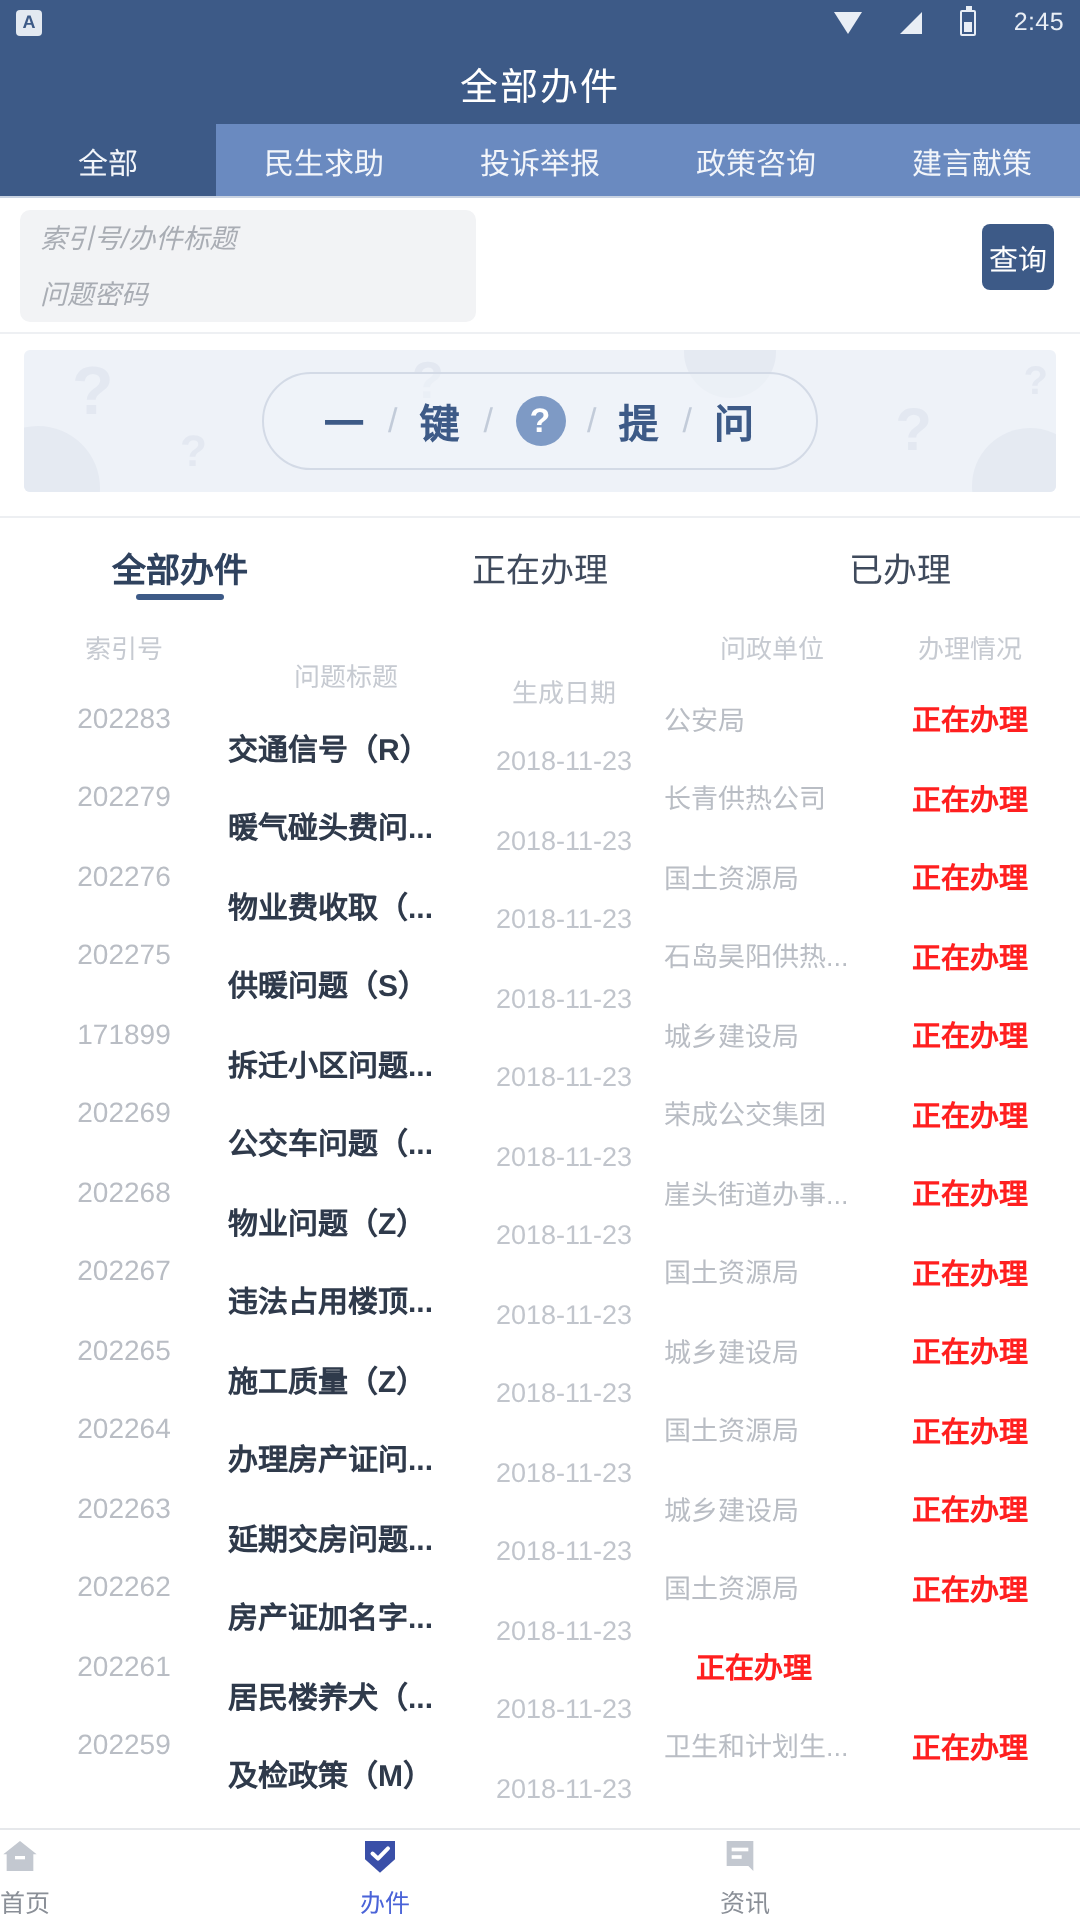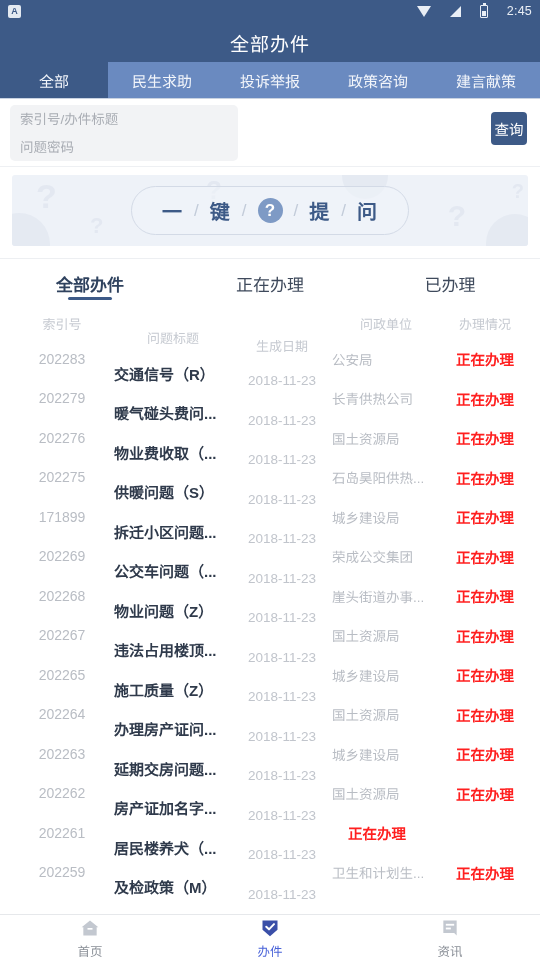--- a/index.html
+++ b/index.html
@@ -109,20 +109,21 @@
     font-size: 13.5px;
     color: #a9adb4;
   }
   .field.top { border-radius: 5px 5px 0 0; }
   .field.bot { border-radius: 0 0 5px 5px; }
   .field input {
     border: 0; outline: 0; background: transparent;
     width: 100%; font-size: 13.5px;
     color: #444a53;
     font-family: "Liberation Sans", "DejaVu Sans", sans-serif;
+    font-style: italic;
   }
   .field input::placeholder { color: #a9adb4; }
   .btn-query {
     position: absolute; right: 13px; top: 13px;
     width: 36px; height: 33px;
     background: #3d5a87;
     color: #ffffff;
     border: 0; border-radius: 4px;
     font-size: 14.5px;
     cursor: pointer;
@@ -242,21 +243,21 @@
   .bottomnav {
     flex: 0 0 48px; height: 48px;
     background: #ffffff;
     border-top: 1px solid #e6e8eb;
     display: flex; align-items: stretch;
     position: relative; z-index: 5;
   }
   .navitem {
     flex: 1 1 0;
     display: flex; flex-direction: column;
-    align-items: center; justify-content: center;
+    align-items: flex-start; justify-content: center;
     gap: 3px;
     font-size: 12.5px;
     color: #8a8f97;
     cursor: pointer;
   }
   .navitem.active { color: #4a63d8; }
   .navicon { width: 20px; height: 20px; display: block; }
 </style>
 </head>
 <body>

